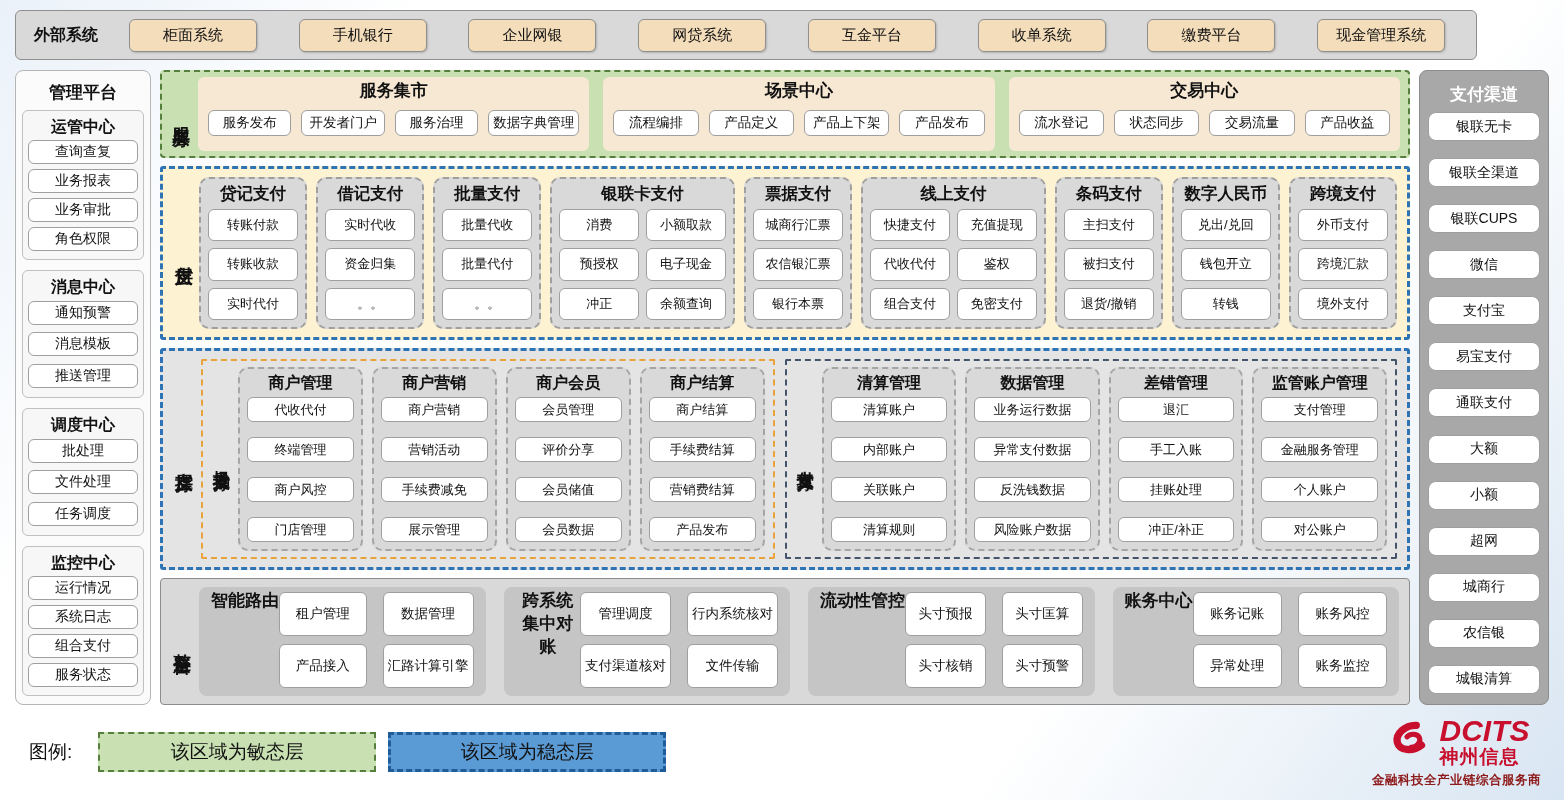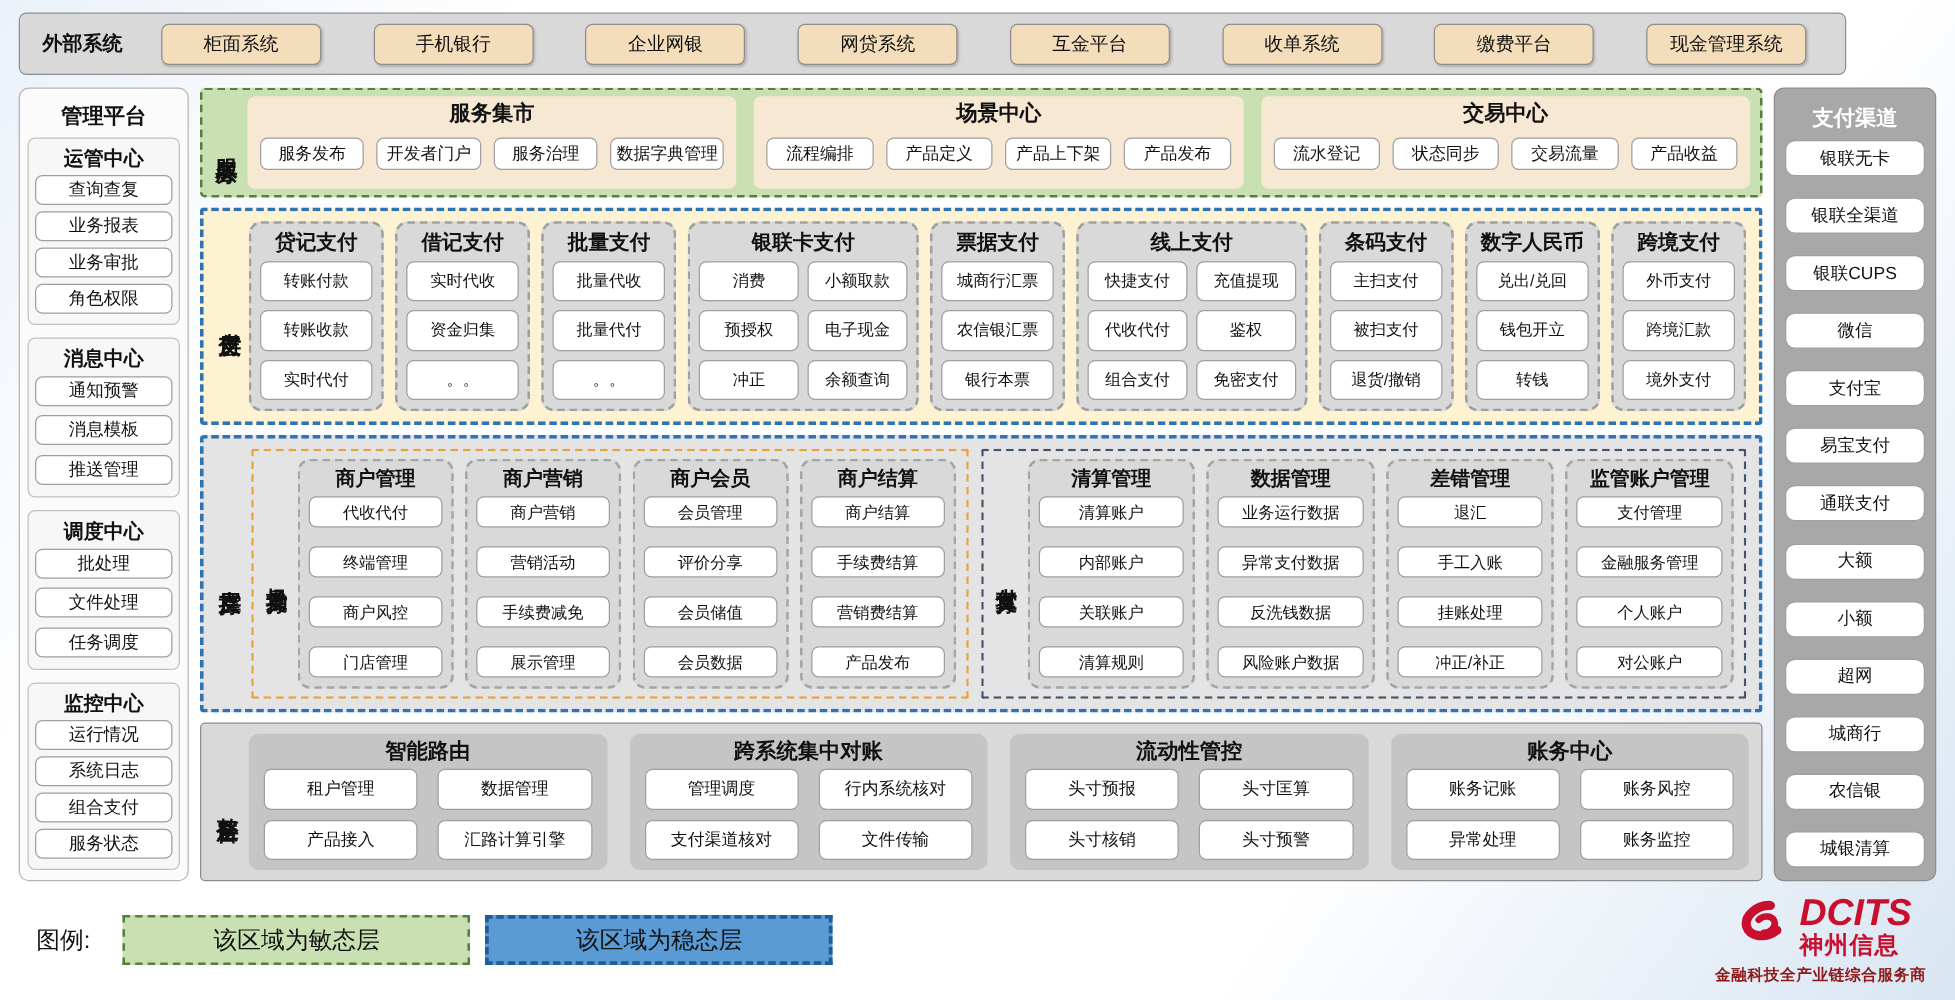--- a/index.html
+++ b/index.html
@@ -71,21 +71,21 @@
   .sgroup{flex:1;background:#d9d9d9;border:2px dashed #a5a5a5;border-radius:10px;
           padding:4px 7px 7px;display:flex;flex-direction:column;min-width:0;}
   .sgroup .pg-title{font-size:16px;}
   .sg-items{flex:1;display:flex;flex-direction:column;justify-content:space-between;gap:6px;margin-top:3px;}
   .sg-items .btn-white{font-size:13px;min-height:25px;}
 
   
   .integration-layer{height:127px;background:#d9d9d9;border:1px solid #8c8c8c;padding:8px 10px;gap:6px;}
   .int-panels{flex:1;display:flex;gap:18px;}
   .int-panel{flex:1;background:#c5c5c5;border-radius:8px;padding:2px 12px 8px;
-             display:flex;flex-direction:column;}
+             display:flex;flex-direction:row;}
   .ip-title{text-align:center;font-weight:700;font-size:17px;}
   .ip-items{flex:1;display:grid;grid-template-columns:1fr 1fr;gap:8px 16px;margin-top:3px;}
   .ip-items .btn-white{font-size:13.5px;min-height:26px;}
 
   
   .right{flex:0 0 130px;background:#a8a8a8;border:1px solid #8c8c8c;border-radius:8px;
          box-sizing:border-box;padding:8px 8px 10px;display:flex;flex-direction:column;}
   .right-title{color:#fff;font-weight:700;font-size:17px;text-align:center;padding:4px 0 2px;}
   .channel-items{flex:1;display:flex;flex-direction:column;justify-content:space-between;
                  gap:6px;margin-top:4px;}

